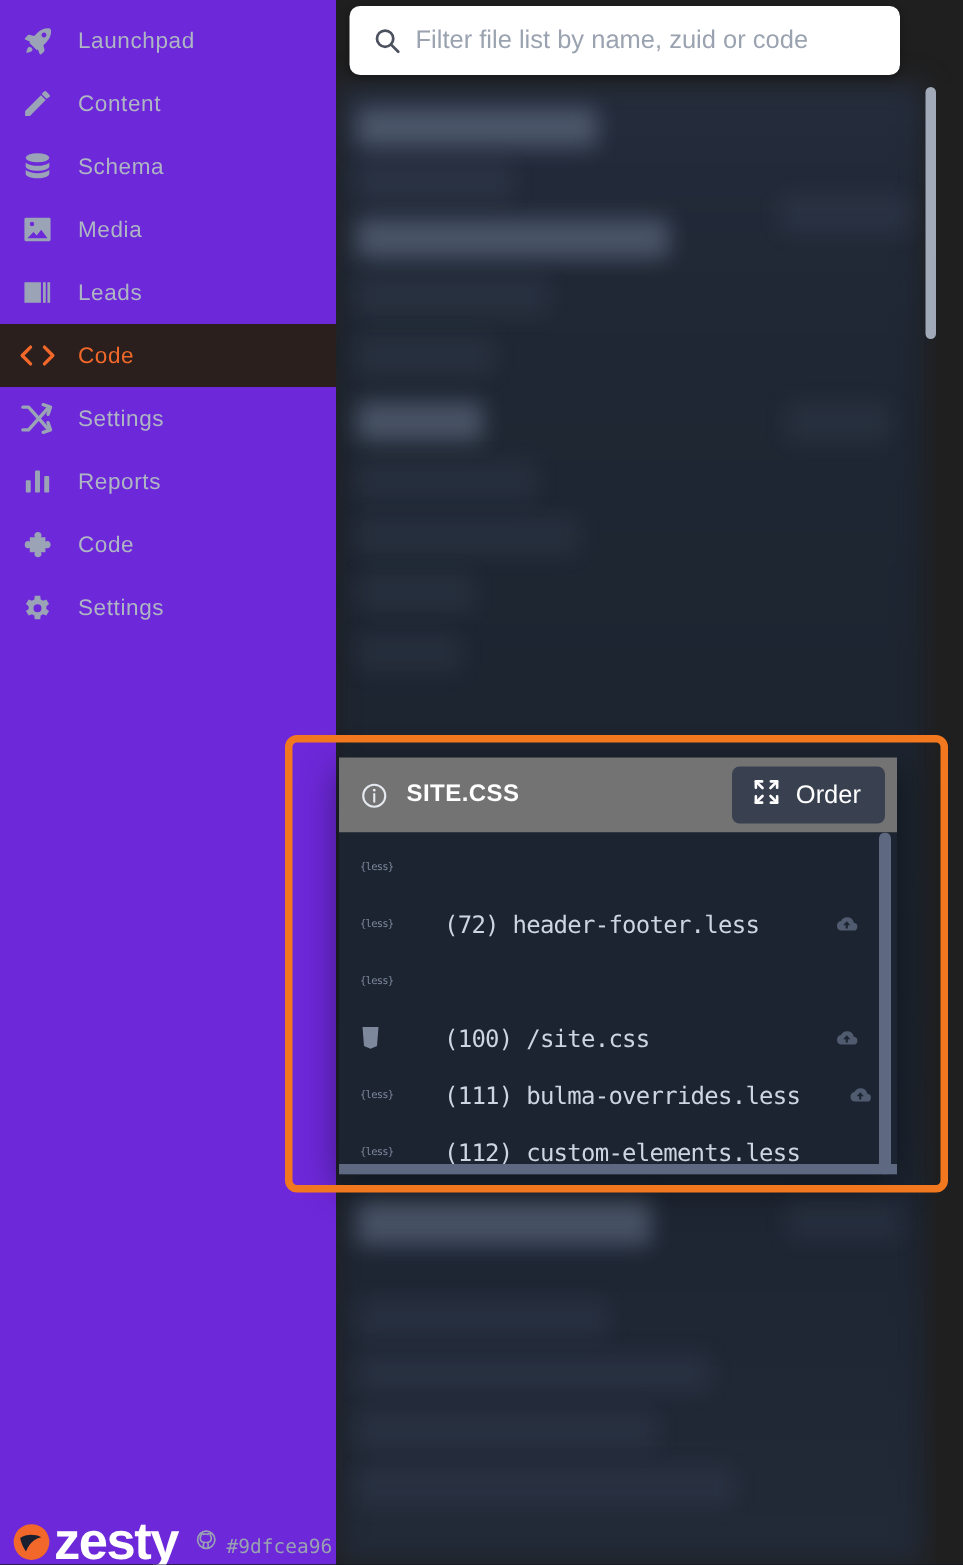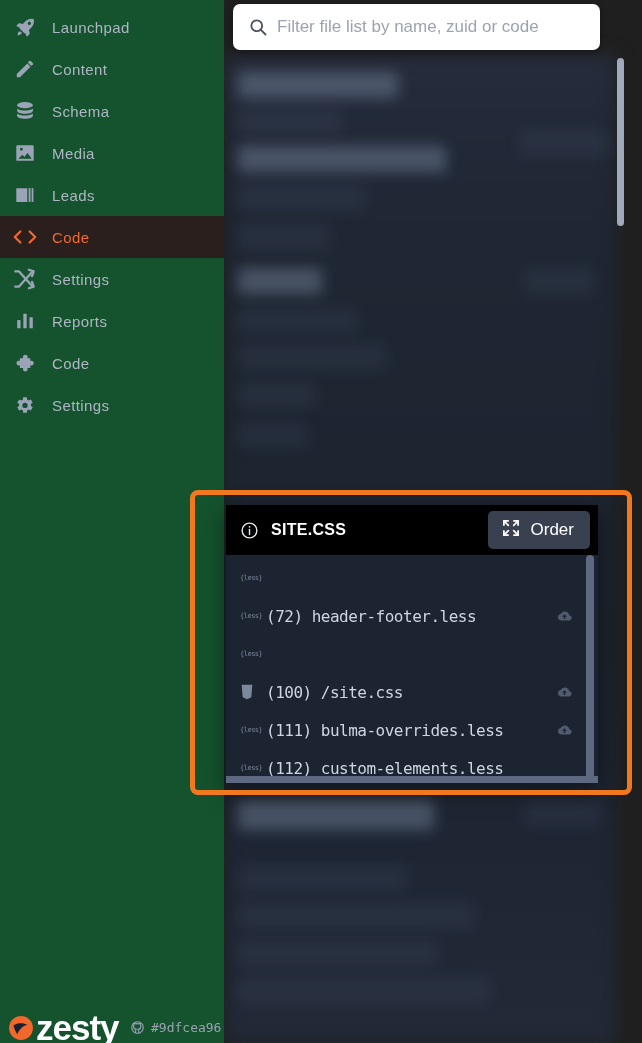--- a/index.html
+++ b/index.html
@@ -8,21 +8,21 @@
     background: #131821;
     font-family: "Liberation Sans", sans-serif;
     overflow: hidden;
   }
   #root { position: relative; width: 642px; height: 1043px; background: #1e2430; }
 
   
   .sidebar {
     position: absolute; left: 0; top: 0;
     width: 224px; height: 1043px;
-    background: #14532d;
+    background: #6d28d9;
     z-index: 30;
   }
   .nav-item {
     display: flex; align-items: center;
     height: 42px; padding-left: 8px;
     color: #aeb6c4; font-size: 15px; letter-spacing: .4px;
   }
   .nav-item .ico {
     width: 34px; height: 26px;
     display: flex; align-items: center; justify-content: center;
@@ -104,21 +104,21 @@
   }
 
   
   .panel {
     position: absolute; left: 226px; top: 505px;
     width: 372px; height: 278px;
     z-index: 35;
     box-shadow: 0 8px 24px rgba(0,0,0,.45);
   }
   .panel-head {
-    height: 50px; background: #000000;
+    height: 50px; background: #737373;
     display: flex; align-items: center; padding: 0 8px 0 14px;
   }
   .panel-head .info-ico { flex: 0 0 22px; display: flex; align-items: center; }
   .panel-title {
     color: #ffffff; font-size: 16px; font-weight: 700;
     letter-spacing: .3px; margin-left: 9px; flex: 1 1 auto;
   }
   .order-btn {
     display: flex; align-items: center; gap: 10px;
     background: #39404f; border-radius: 5px;
@@ -128,20 +128,21 @@
   .panel-body {
     height: 228px; background: #1c2431;
     padding-top: 4px; overflow: hidden; position: relative;
   }
   .file-row {
     display: flex; align-items: center;
     height: 38px; padding: 0 24px 0 14px;
     color: #ced5e2; font-size: 16px;
     font-family: "DejaVu Sans Mono", monospace;
     letter-spacing: -.5px;
+    gap: 30px;
   }
   .file-type {
     flex: 0 0 26px; display: flex; align-items: center; justify-content: flex-start;
     color: #7d889d; font-size: 7px;
     font-family: "DejaVu Sans Mono", monospace;
   }
   .file-name { flex: 1 1 auto; white-space: nowrap; }
   .file-cloud { flex: 0 0 20px; display: flex; align-items: center; justify-content: center; }
   .panel-scroll-track {
     position: absolute; right: 4px; top: 0; bottom: 0; width: 8px;
@@ -297,21 +298,21 @@
       <span class="brand-mark">
         <svg width="26" height="26" viewBox="0 0 24 24">
           <circle cx="12" cy="12" r="11" fill="#f2682a"></circle>
           <path d="M5 9.5c4-2.6 9-2.4 13-.5-3 .6-5.5 2.4-7.3 4.8-.9 1.2-1.6 2.6-2.1 4-1.8-2.6-3-5.4-3.6-8.3z" fill="#1a2030"></path>
         </svg>
       </span>
       <span class="brand-word">zesty</span>
     </div>
   </div>
 
-  <div style="position:absolute; left:130px; bottom:4px; display:flex; align-items:flex-start; gap:6px; z-index:45;">
+  <div style="position:absolute; left:130px; bottom:4px; display:flex; align-items:flex-end; gap:6px; z-index:45;">
     <span>
       <svg width="15" height="15" viewBox="0 0 24 24" fill="none" stroke="#99a2b2" stroke-width="1.8">
         <circle cx="12" cy="12" r="9.2"></circle>
         <path d="M9 20v-3c0-.9.4-1.6 1-2-2.6-.3-4.4-1.4-4.4-4.6 0-1 .3-1.9.9-2.6-.1-.3-.4-1.3.1-2.6 0 0 .8-.2 2.6 1a8.8 8.8 0 0 1 4.6 0c1.8-1.2 2.6-1 2.6-1 .5 1.3.2 2.3.1 2.6.6.7.9 1.6.9 2.6 0 3.2-1.8 4.3-4.4 4.6.6.4 1 1.1 1 2v3" stroke-linecap="round"></path>
       </svg>
     </span>
     <span style="color:#99a2b2; font-size:13px; font-family:'DejaVu Sans Mono', monospace;">#9dfcea96</span>
   </div>
 
   <div class="panel">

